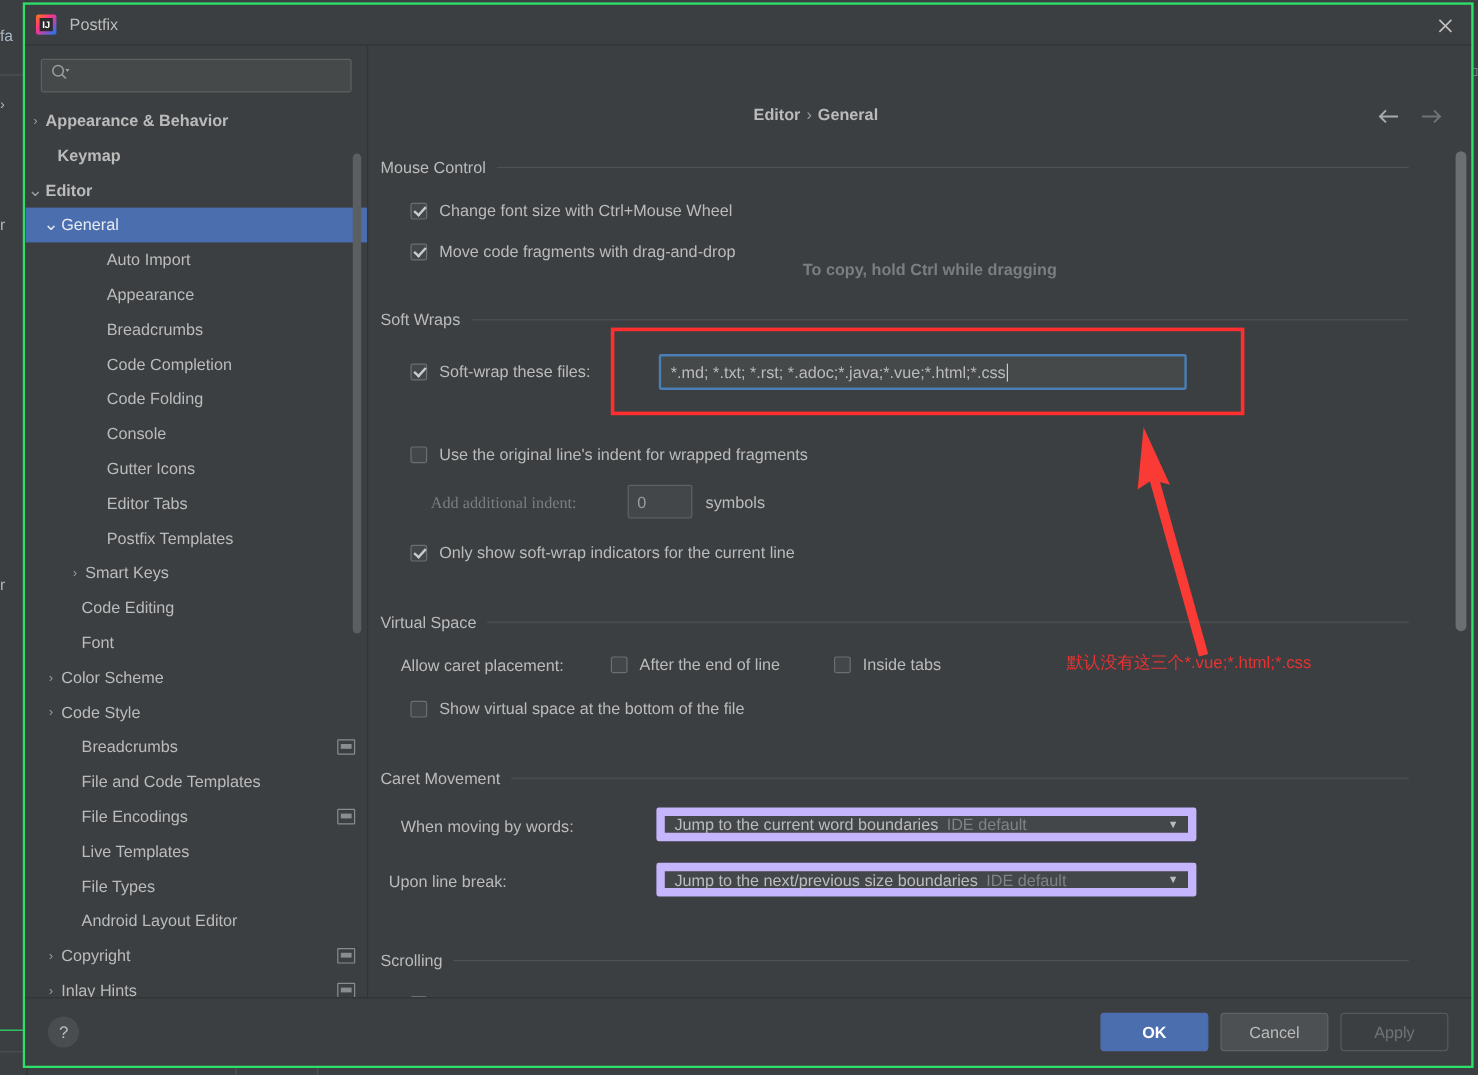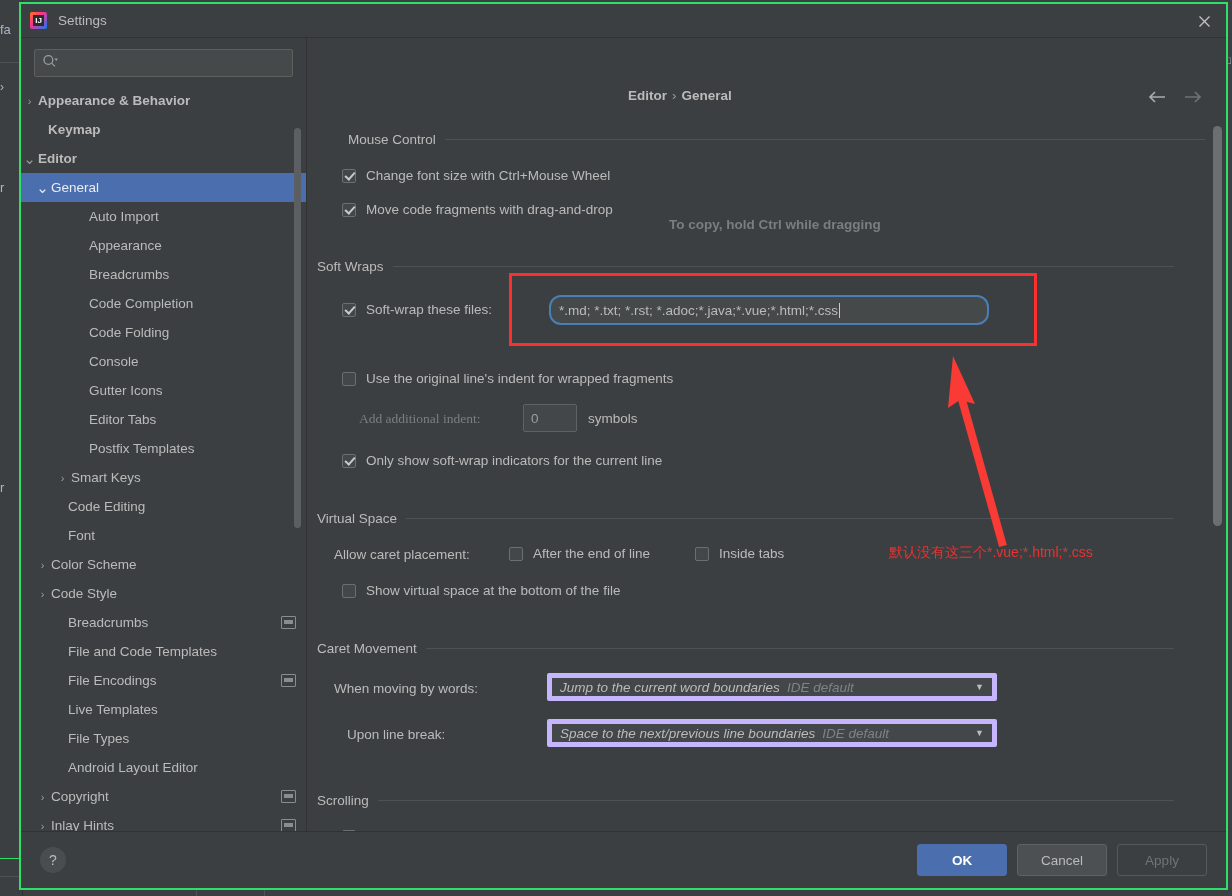--- a/index.html
+++ b/index.html
@@ -288,21 +288,21 @@
   }
   .field-label {
     color: #bbbbbb;
     font-size: 13.5px;
   }
   .field-label.dim { color: #7a7e80; font-family: Liberation Serif, serif; }
 
   .textinput {
     background: #45494a;
     border: 2px solid #4a7fb5;
-    border-radius: 12px;
+    border-radius: 2px;
     box-sizing: border-box;
     color: #bbbbbb;
     font-size: 13.5px;
     padding: 0 8px;
     display: flex;
     align-items: center;
     position: relative;
   }
   .textinput .caret {
     display: inline-block;
@@ -318,29 +318,28 @@
     box-sizing: border-box;
     color: #9a9da1;
     font-size: 13.5px;
     padding: 0 7px;
     display: flex;
     align-items: center;
   }
 
   .combo {
     background: #43474a;
-    border: 5px solid #c4b5fd;
+    border: 7px solid #c4b5fd;
     border-radius: 2px;
     box-sizing: border-box;
     display: flex;
     align-items: center;
     padding: 0 8px;
     color: #bbbbbb;
     font-size: 13.5px;
-    font-style: italic;
   }
   .combo .combo-sub {
     color: #7f8386;
     padding-left: 7px;
   }
   .combo .combo-arrow {
     margin-left: auto;
     color: #bbbbbb;
     font-size: 9px;
   }
@@ -437,21 +436,21 @@
   <div class="bg-right-strip"></div>
   <div class="bg-text" style="right:1px; top:54px; font-size:11px;">□</div>
 </div>
 
 <div id="dialog">
 
   <div class="titlebar">
     <div class="app-icon">
         <span class="ij">IJ</span>
       </div>
-    <div class="titlebar-title">Settings</div>
+    <div class="titlebar-title">Postfix</div>
     <div class="titlebar-close">
       <svg width="13" height="13" viewBox="0 0 13 13" aria-hidden="true">
         <path d="M1.5 1.5 L11.5 11.5 M11.5 1.5 L1.5 11.5" stroke="#c0c0c0" stroke-width="1.4" fill="none"></path>
       </svg>
     </div>
   </div>
 
   <div class="dialog-body">
 
     <div class="sidebar">
@@ -595,21 +594,21 @@
         </div>
         <div class="nav-arrow">
           <svg width="20" height="14" viewBox="0 0 20 14" aria-hidden="true">
             <path d="M2 7 L17 7 M12 2 L17 7 L12 12" stroke="#6f7375" stroke-width="1.7" fill="none"></path>
           </svg>
         </div>
       </div>
 
       <div class="panel">
 
-        <div class="section-head" style="position:absolute; left:5px; top:10px; width:857px;margin-left:31px;">
+        <div class="section-head" style="position:absolute; left:5px; top:10px; width:857px;">
           <span>Mouse Control</span>
           <span class="rule"></span>
         </div>
 
         <div class="row" style="position:absolute; left:35px; top:46px;">
           <span class="cb checked"></span>
           <span class="cb-label">Change font size with Ctrl+Mouse Wheel</span>
         </div>
 
         <div class="row" style="position:absolute; left:35px; top:80px;">
@@ -677,23 +676,23 @@
           <span class="rule"></span>
         </div>
 
         <div class="field-label" style="position:absolute; left:27px; top:559px;">When moving by words:</div>
         <div class="combo" style="position:absolute; left:240px; top:551px; width:450px; height:28px;">
           <span>Jump to the current word boundaries</span>
           <span class="combo-sub">IDE default</span>
           <span class="combo-arrow">▼</span>
         </div>
 
-        <div class="field-label" style="position:absolute; left:40px; top:605px;text-align:center;">Upon line break:</div>
+        <div class="field-label" style="position:absolute; left:17px; top:605px;text-align:center;">Upon line break:</div>
         <div class="combo" style="position:absolute; left:240px; top:597px; width:450px; height:28px;">
-          <span>Space to the next/previous line boundaries</span>
+          <span>Jump to the next/previous size boundaries</span>
           <span class="combo-sub">IDE default</span>
           <span class="combo-arrow">▼</span>
         </div>
 
         <div class="section-head" style="position:absolute; left:5px; top:671px; width:857px;">
           <span>Scrolling</span>
           <span class="rule"></span>
         </div>
 
         <div class="row" style="position:absolute; left:35px; top:707px;">

